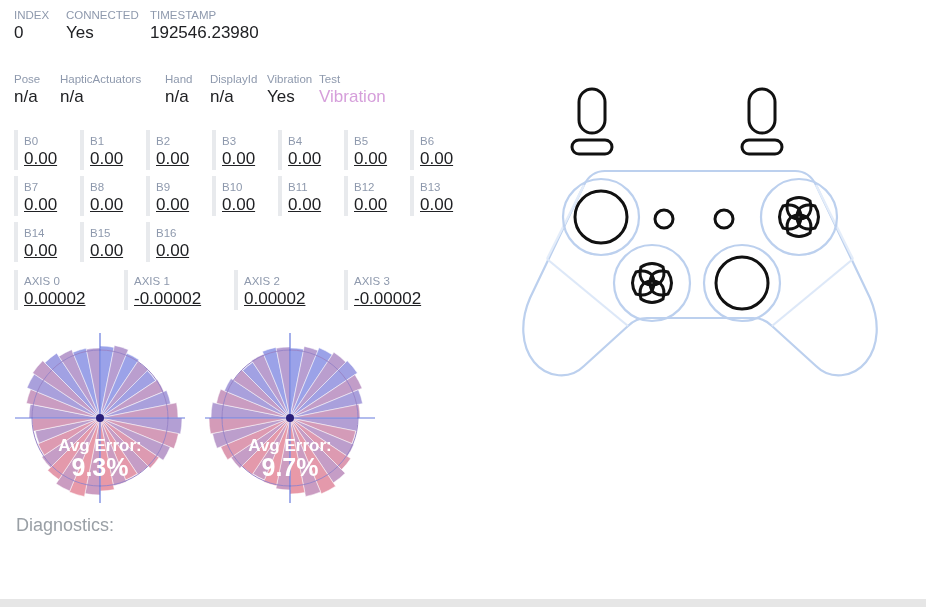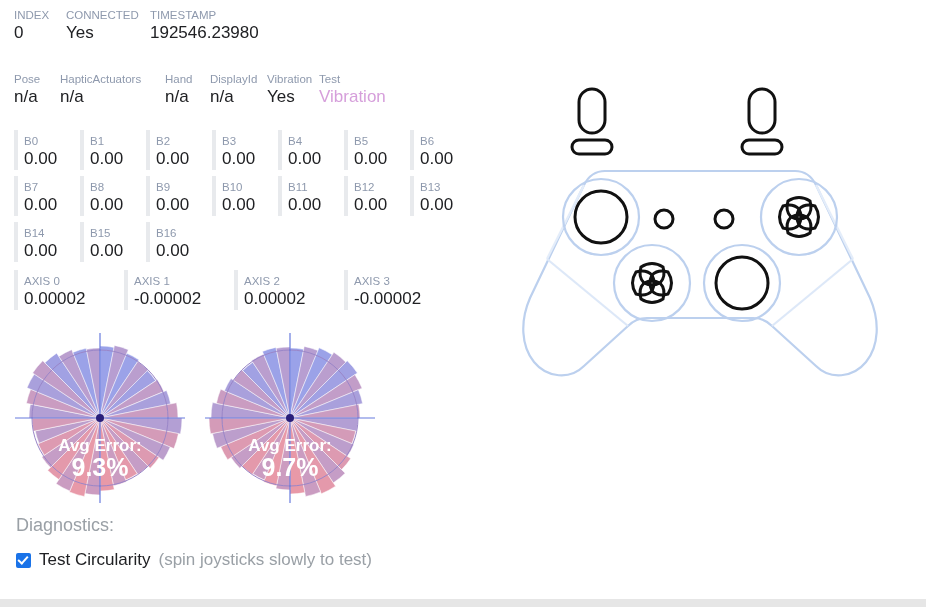--- a/index.html
+++ b/index.html
@@ -55,21 +55,21 @@
     box-sizing: border-box;
     border-left: 4px solid #e8eaed;
     padding-left: 6px;
     margin-bottom: 6px;
     height: 40px;
     display: flex;
     flex-direction: column;
     justify-content: flex-end;
   }
   .cell .lbl { font-size: 11.5px; color: #8e99ad; }
-  .cell .val { font-size: 17px; color: #202124; }
+  .cell .val { font-size: 17px; color: #202124; text-decoration: underline; }
 
   #buttons { left: 14px; top: 130px; width: 480px; }
   #buttons .cell { width: 66px; }
 
   #axes { left: 14px; top: 270px; width: 480px; }
   #axes .cell { width: 110px; }
 
   
   #charts { position: absolute; left: 8px; top: 330px; text-decoration: underline; }
   .chart-wrap { display: inline-block; position: relative; }
@@ -329,25 +329,20 @@
           <circle cx="92" cy="88" r="68" fill="none" stroke="#9a86c8" stroke-width="1"></circle>
           <line x1="7" y1="88" x2="177" y2="88" stroke="#4b63d8" stroke-width="1.2" stroke-opacity="0.85"></line>
           <line x1="92" y1="3" x2="92" y2="173" stroke="#4b63d8" stroke-width="1.2" stroke-opacity="0.85"></line>
           <circle cx="92" cy="88" r="4" fill="#2a1f7a"></circle>
           <text x="92" y="121" text-anchor="middle" fill="#ffffff" font-family="&quot;Liberation Sans&quot;, sans-serif" font-size="17" font-weight="bold">Avg Error:</text>
           <text x="92" y="146" text-anchor="middle" fill="#ffffff" font-family="&quot;Liberation Sans&quot;, sans-serif" font-size="25" font-weight="bold">9.7%</text>
         </svg></div></div>
 
   <div id="diag-label">Diagnostics:</div>
 
-  <div id="diag-check">
-    <div class="cbox"></div>
-    <span class="cb-label">Test Circularity</span>
-    <span class="cb-hint">(spin joysticks slowly to test)</span>
-  </div>
 
   <div id="gamepad">
     <svg width="400" height="335" viewBox="0 0 400 335">
       <g fill="none" stroke="#bcd0ee" stroke-width="2.2">
 
         <path d="M105 93
                  C 95 93 88 99 84 107
                  L 30 220
                  C 20 243 21 268 34 284
                  C 47 300 70 302 84 288

